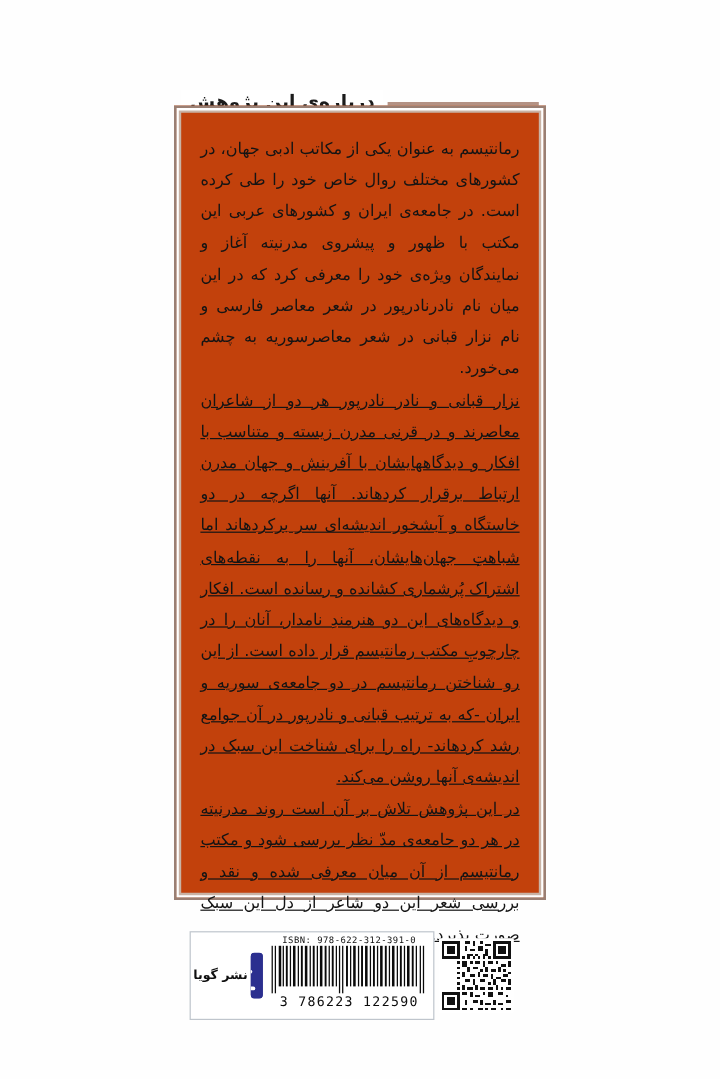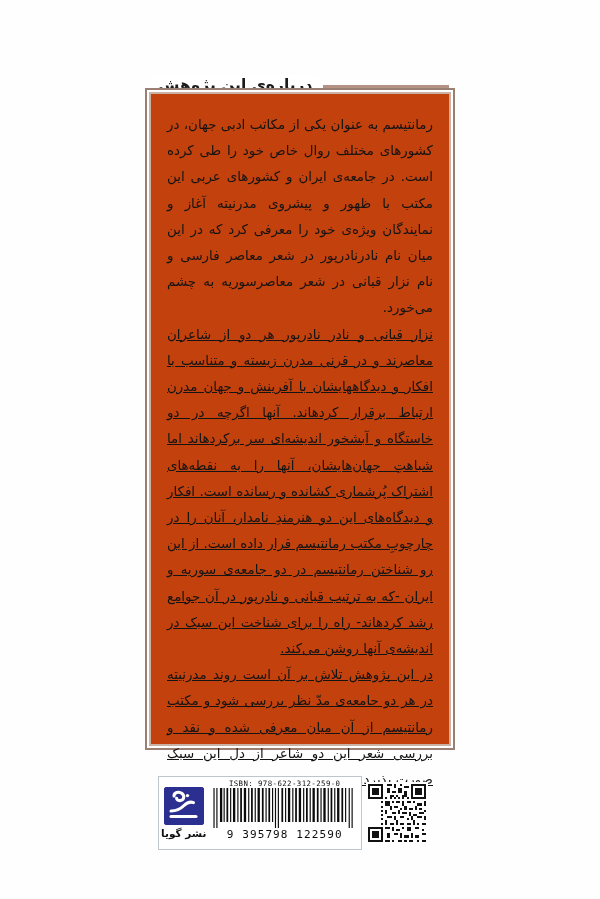--- a/index.html
+++ b/index.html
@@ -102,21 +102,20 @@
     box-sizing: border-box;
     display: flex;
     flex-direction: row-reverse;
     align-items: stretch;
   }
 
   
   #publisher-cell {
     width: 62px;
     display: flex;
-    flex-direction: column;
     align-items: center;
     justify-content: center;
     gap: 3px;
     padding: 4px 2px;
     box-sizing: border-box;
   }
   #publisher-mark {
     width: 40px;
     height: 38px;
     background: #2b2f8f;
@@ -207,21 +206,21 @@
           <path d="M10 9 C10 5.5 15 4 18 6.5 C21 9 20 13 16.5 13.5 C14 13.9 12.5 12.6 12.6 11.2" fill="none" stroke="#ffffff" stroke-width="3.1" stroke-linecap="round"></path>
           <circle cx="23.5" cy="8.6" r="1.7" fill="#ffffff"></circle>
           <path d="M7 24 C13 24 17 21.5 20 18.5 C23 15.6 26 14.4 29.5 15.6" fill="none" stroke="#ffffff" stroke-width="3.1" stroke-linecap="round"></path>
           <path d="M7 29.5 L32 29.5" fill="none" stroke="#ffffff" stroke-width="3.1" stroke-linecap="round"></path>
         </svg>
       </div>
       <div id="publisher-name">نشر گویا</div>
     </div>
 
     <div id="ean-cell">
-      <div id="isbn-line">ISBN: 978-622-312-259-0</div>
+      <div id="isbn-line">ISBN: 978-622-312-391-0</div>
 
       <svg id="bars" viewBox="0 0 200 40" preserveAspectRatio="none" aria-hidden="true">
         <rect x="0" y="0" width="200" height="40" fill="#ffffff"></rect>
         <g fill="#0a0a0a">
           <rect x="2" y="0" width="1.6" height="40"></rect>
           <rect x="6" y="0" width="1.6" height="40"></rect>
           <rect x="11" y="0" width="3.2" height="34"></rect>
           <rect x="16" y="0" width="1.6" height="34"></rect>
           <rect x="20" y="0" width="2.4" height="34"></rect>
           <rect x="25" y="0" width="1.6" height="34"></rect>
@@ -256,21 +255,21 @@
           <rect x="164" y="0" width="2.4" height="34"></rect>
           <rect x="169" y="0" width="1.6" height="34"></rect>
           <rect x="173" y="0" width="3.2" height="34"></rect>
           <rect x="179" y="0" width="2.4" height="34"></rect>
           <rect x="184" y="0" width="1.6" height="34"></rect>
           <rect x="189" y="0" width="1.6" height="40"></rect>
           <rect x="193" y="0" width="1.6" height="40"></rect>
         </g>
       </svg>
 
-      <div id="ean-digits">9 395798 122590</div>
+      <div id="ean-digits">3 786223 122590</div>
     </div>
   </div>
 
   <div id="qr-code">
     <svg width="62" height="62" viewBox="0 0 29 29" shape-rendering="crispEdges" aria-hidden="true">
       <rect x="0" y="0" width="29" height="29" fill="#ffffff"></rect>
       <g fill="#111111">
 
         <rect x="1" y="1" width="7" height="1"></rect>
           <rect x="1" y="7" width="7" height="1"></rect>

